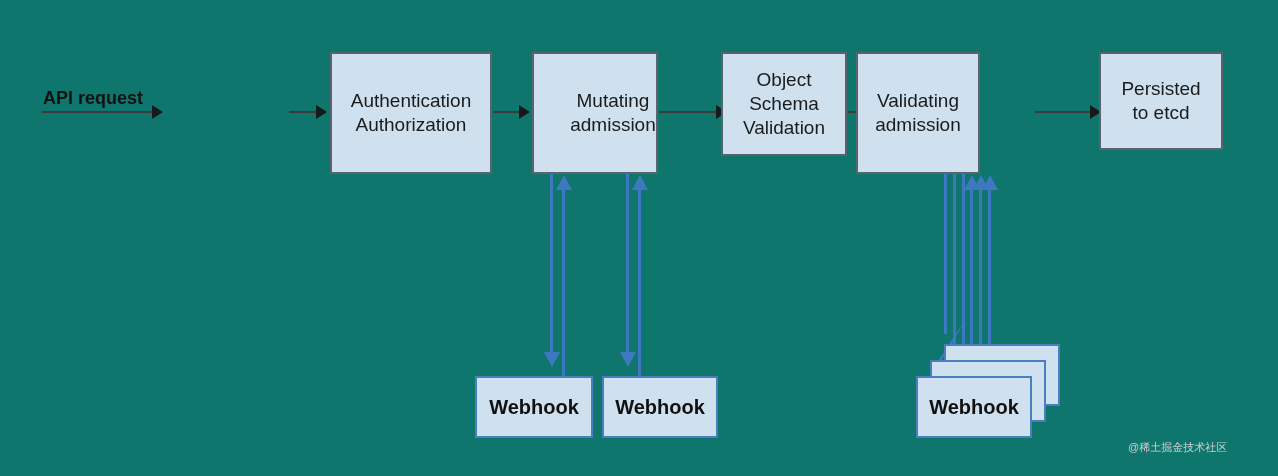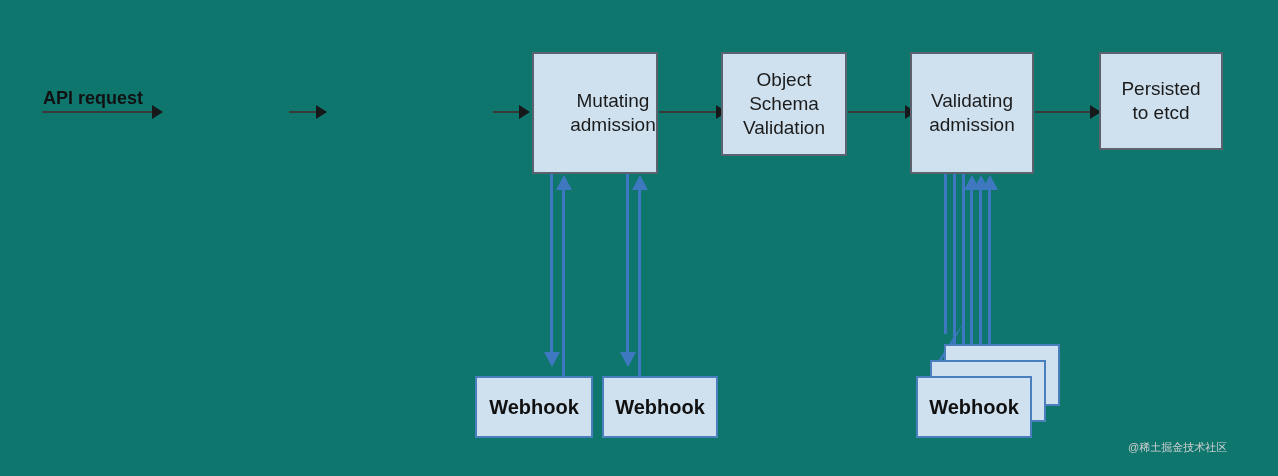--- a/index.html
+++ b/index.html
@@ -112,38 +112,40 @@
 <div id="canvas">
 
   <div class="entry-label" style="left:43px; top:88px;">API request</div>
   <div class="flow-line" style="left:42px; top:111px; width:112px;"></div>
   <div class="flow-head" style="left:152px; top:105px;"></div>
 
 
   <div class="flow-line" style="left:289px; top:111px; width:29px;"></div>
   <div class="flow-head" style="left:316px; top:105px;"></div>
 
+  <div class="stage-box" style="left:330px; top:52px; width:162px; height:122px;">Authentication
+Authorization</div>
 
   <div class="flow-line" style="left:493px; top:111px; width:28px;"></div>
   <div class="flow-head" style="left:519px; top:105px;"></div>
 
   <div class="stage-box" style="left:532px; top:52px; width:126px; height:122px;padding-left:36px;">Mutating
 admission</div>
 
   <div class="flow-line" style="left:659px; top:111px; width:59px;"></div>
   <div class="flow-head" style="left:716px; top:105px;"></div>
 
   <div class="stage-box" style="left:721px; top:52px; width:126px; height:104px;">Object
 Schema
 Validation</div>
 
   <div class="flow-line" style="left:848px; top:111px; width:59px;"></div>
   <div class="flow-head" style="left:905px; top:105px;"></div>
 
-  <div class="stage-box" style="left:910px; top:52px; width:124px; height:122px;">Validating
+  <div class="stage-box" style="left:856px; top:52px; width:124px; height:122px;">Validating
 admission</div>
 
   <div class="flow-line" style="left:1035px; top:111px; width:57px;"></div>
   <div class="flow-head" style="left:1090px; top:105px;"></div>
 
   <div class="stage-box" style="left:1099px; top:52px; width:124px; height:98px;">Persisted
 to etcd</div>
 
   <div class="hook-down" style="left:550px; top:174px; height:178px;"></div>
   <div class="hook-arrow-down" style="left:544px; top:352px;"></div>

